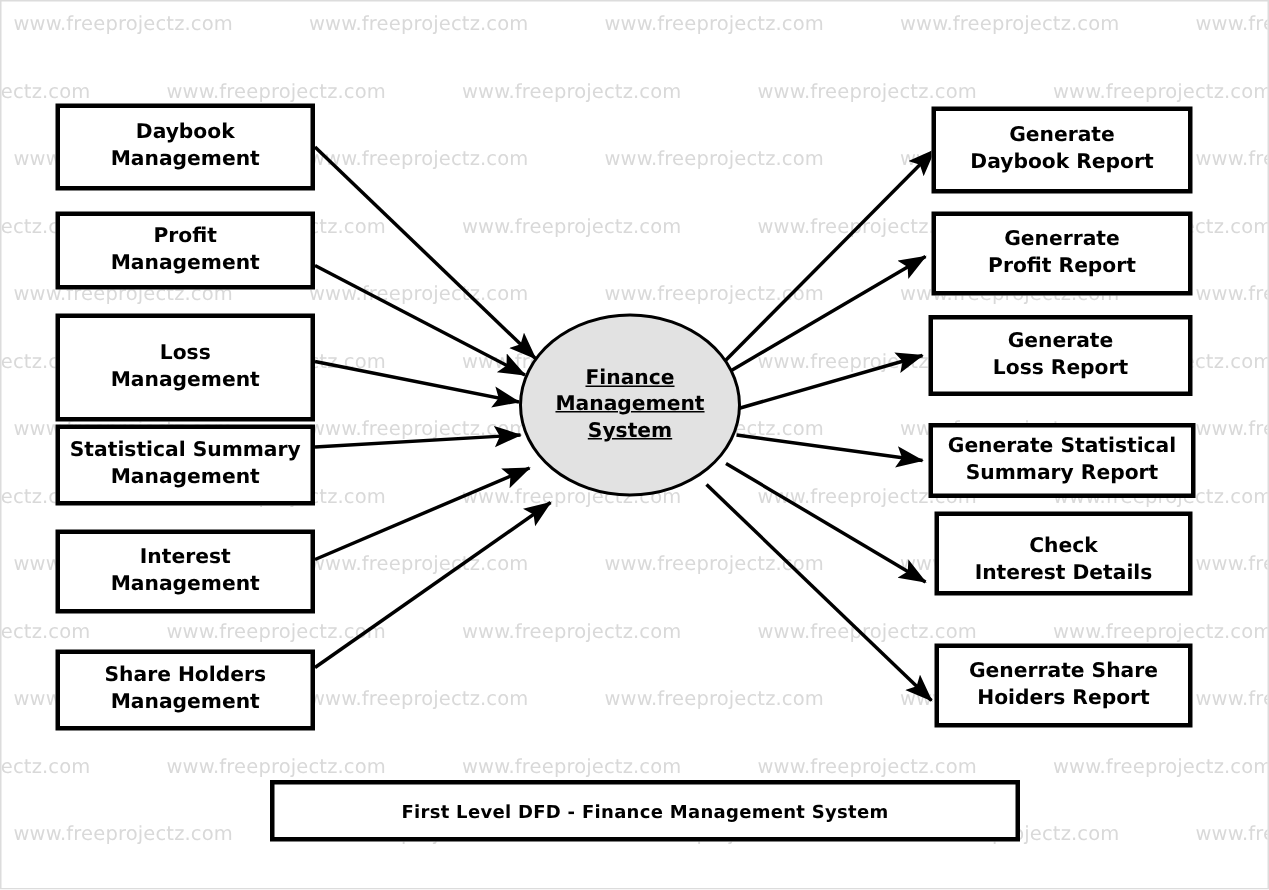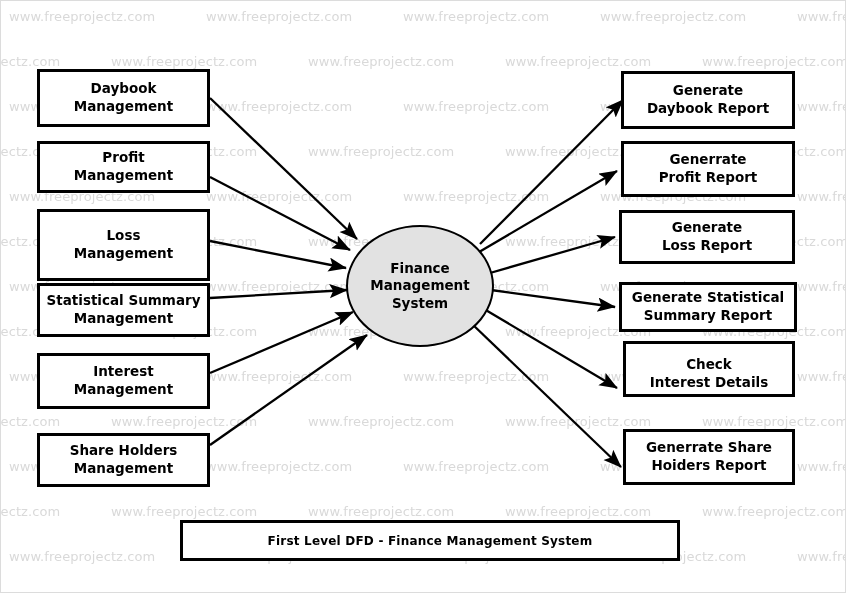--- a/index.html
+++ b/index.html
@@ -233,21 +233,21 @@
         <span>Interest</span><br><span>Management</span>
       </span>
     </div>
 
     <div class="node" style="left:36px; top:432px; width:173px; height:54px;">
       <span class="node-label">
         <span>Share Holders</span><br><span>Management</span>
       </span>
     </div>
 
-    <div class="process" style="left:345px; top:224px; width:148px; height:122px;">
+    <div class="process" style="left:345px; top:208px; width:148px; height:122px;text-decoration:underline;">
       <span class="node-label">
         <span>Finance</span><br><span>Management</span><br><span>System</span>
       </span>
     </div>
 
     <div class="node" style="left:620px; top:70px; width:174px; height:58px;">
       <span class="node-label">
         <span>Generate</span><br><span>Daybook Report</span>
       </span>
     </div>

